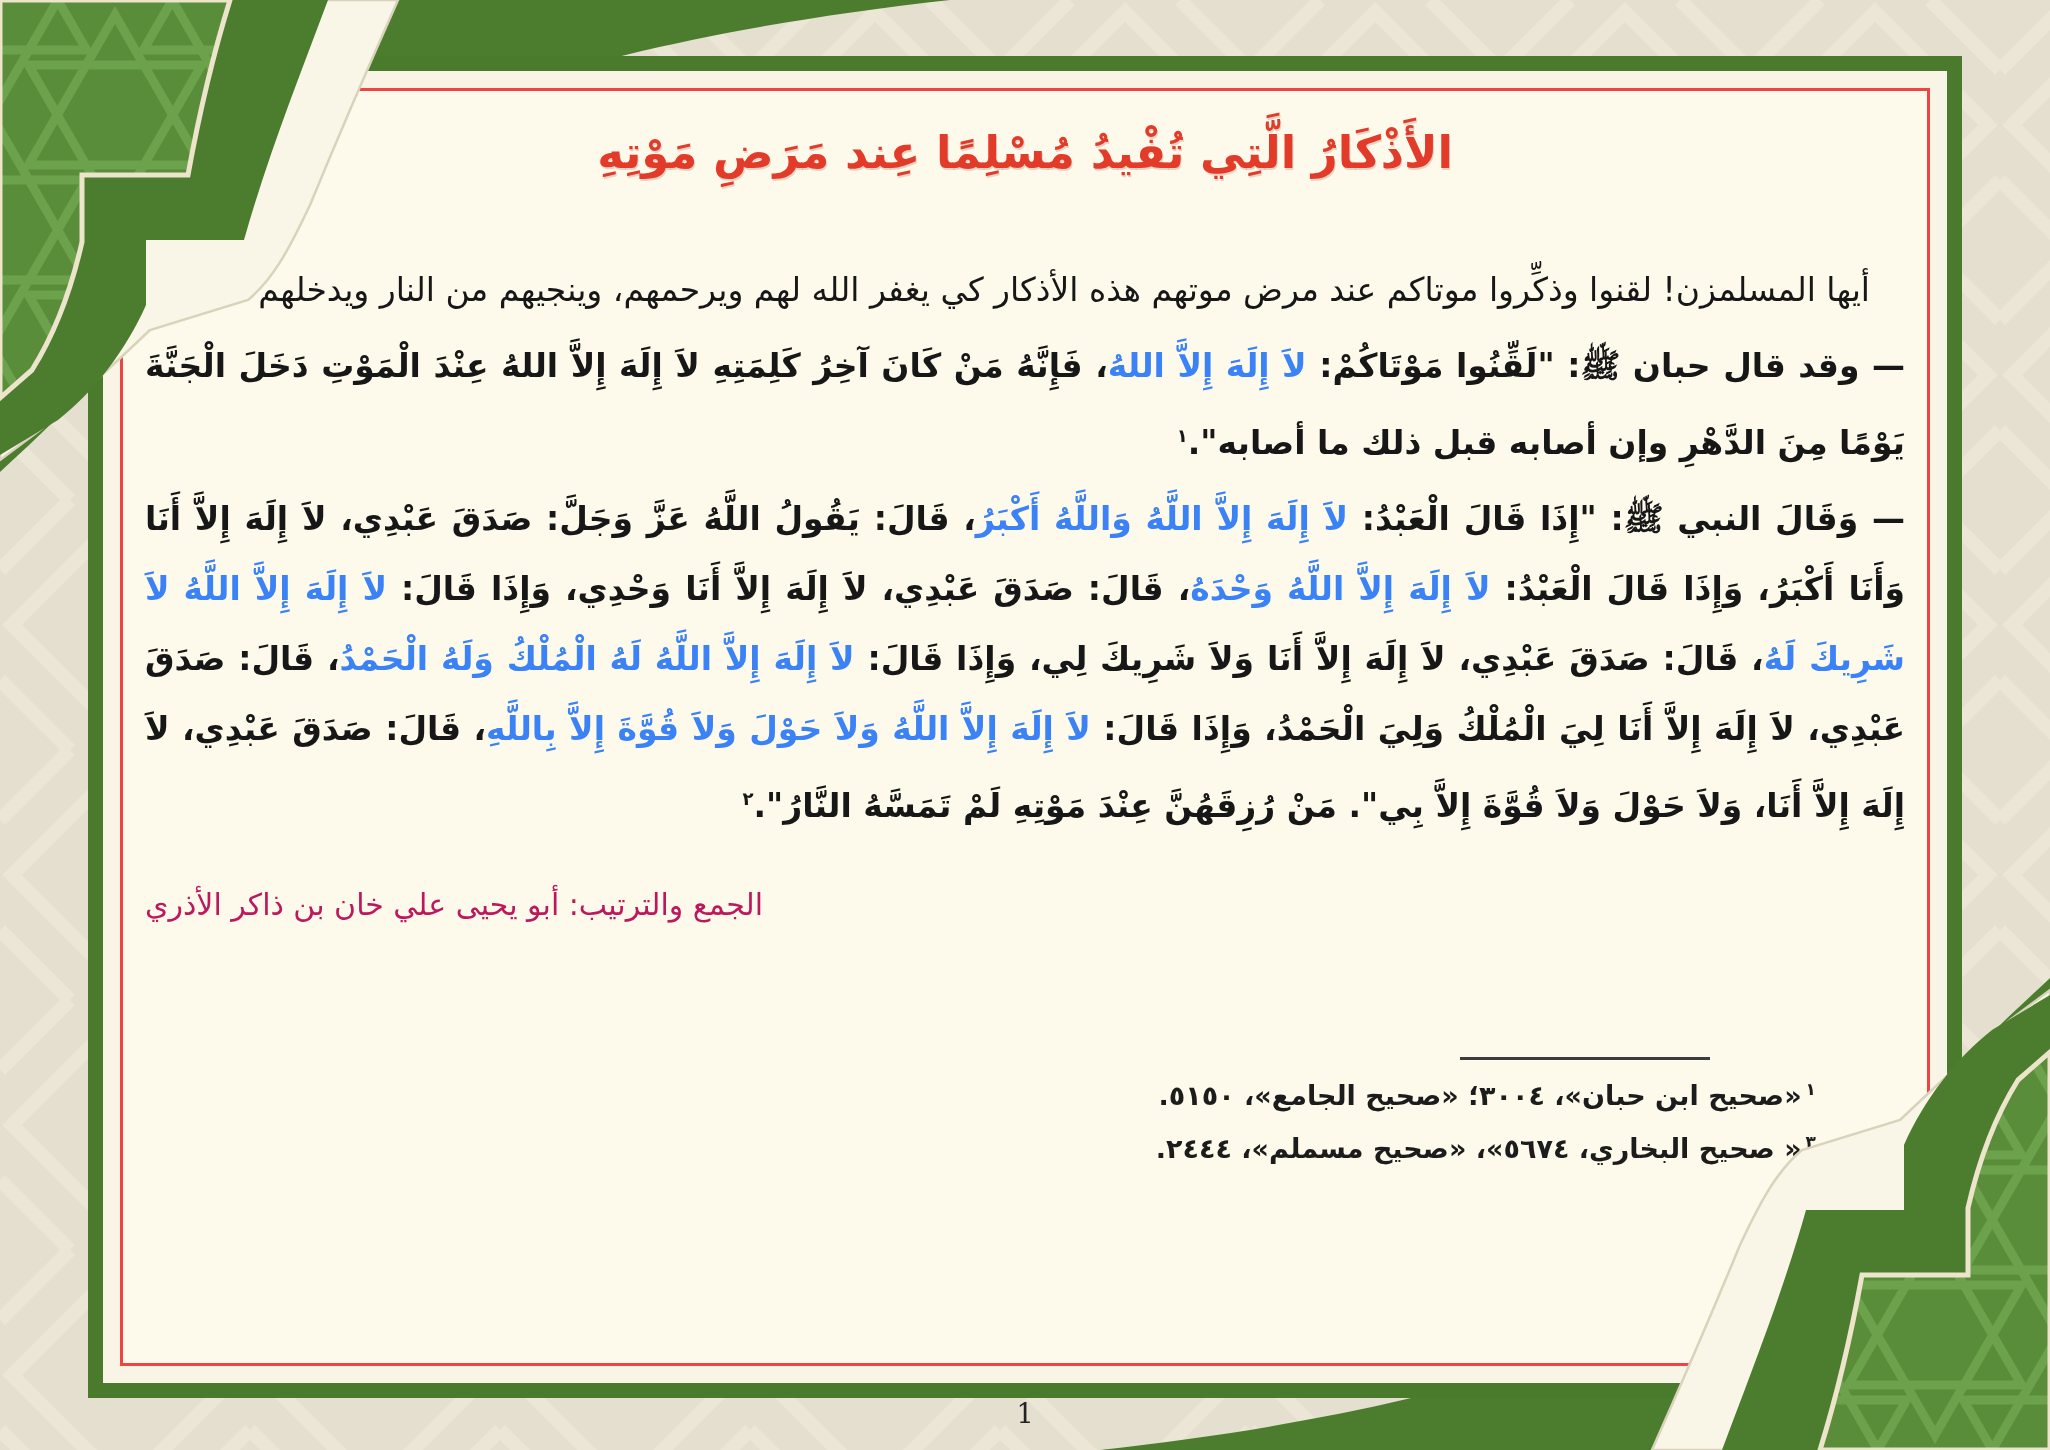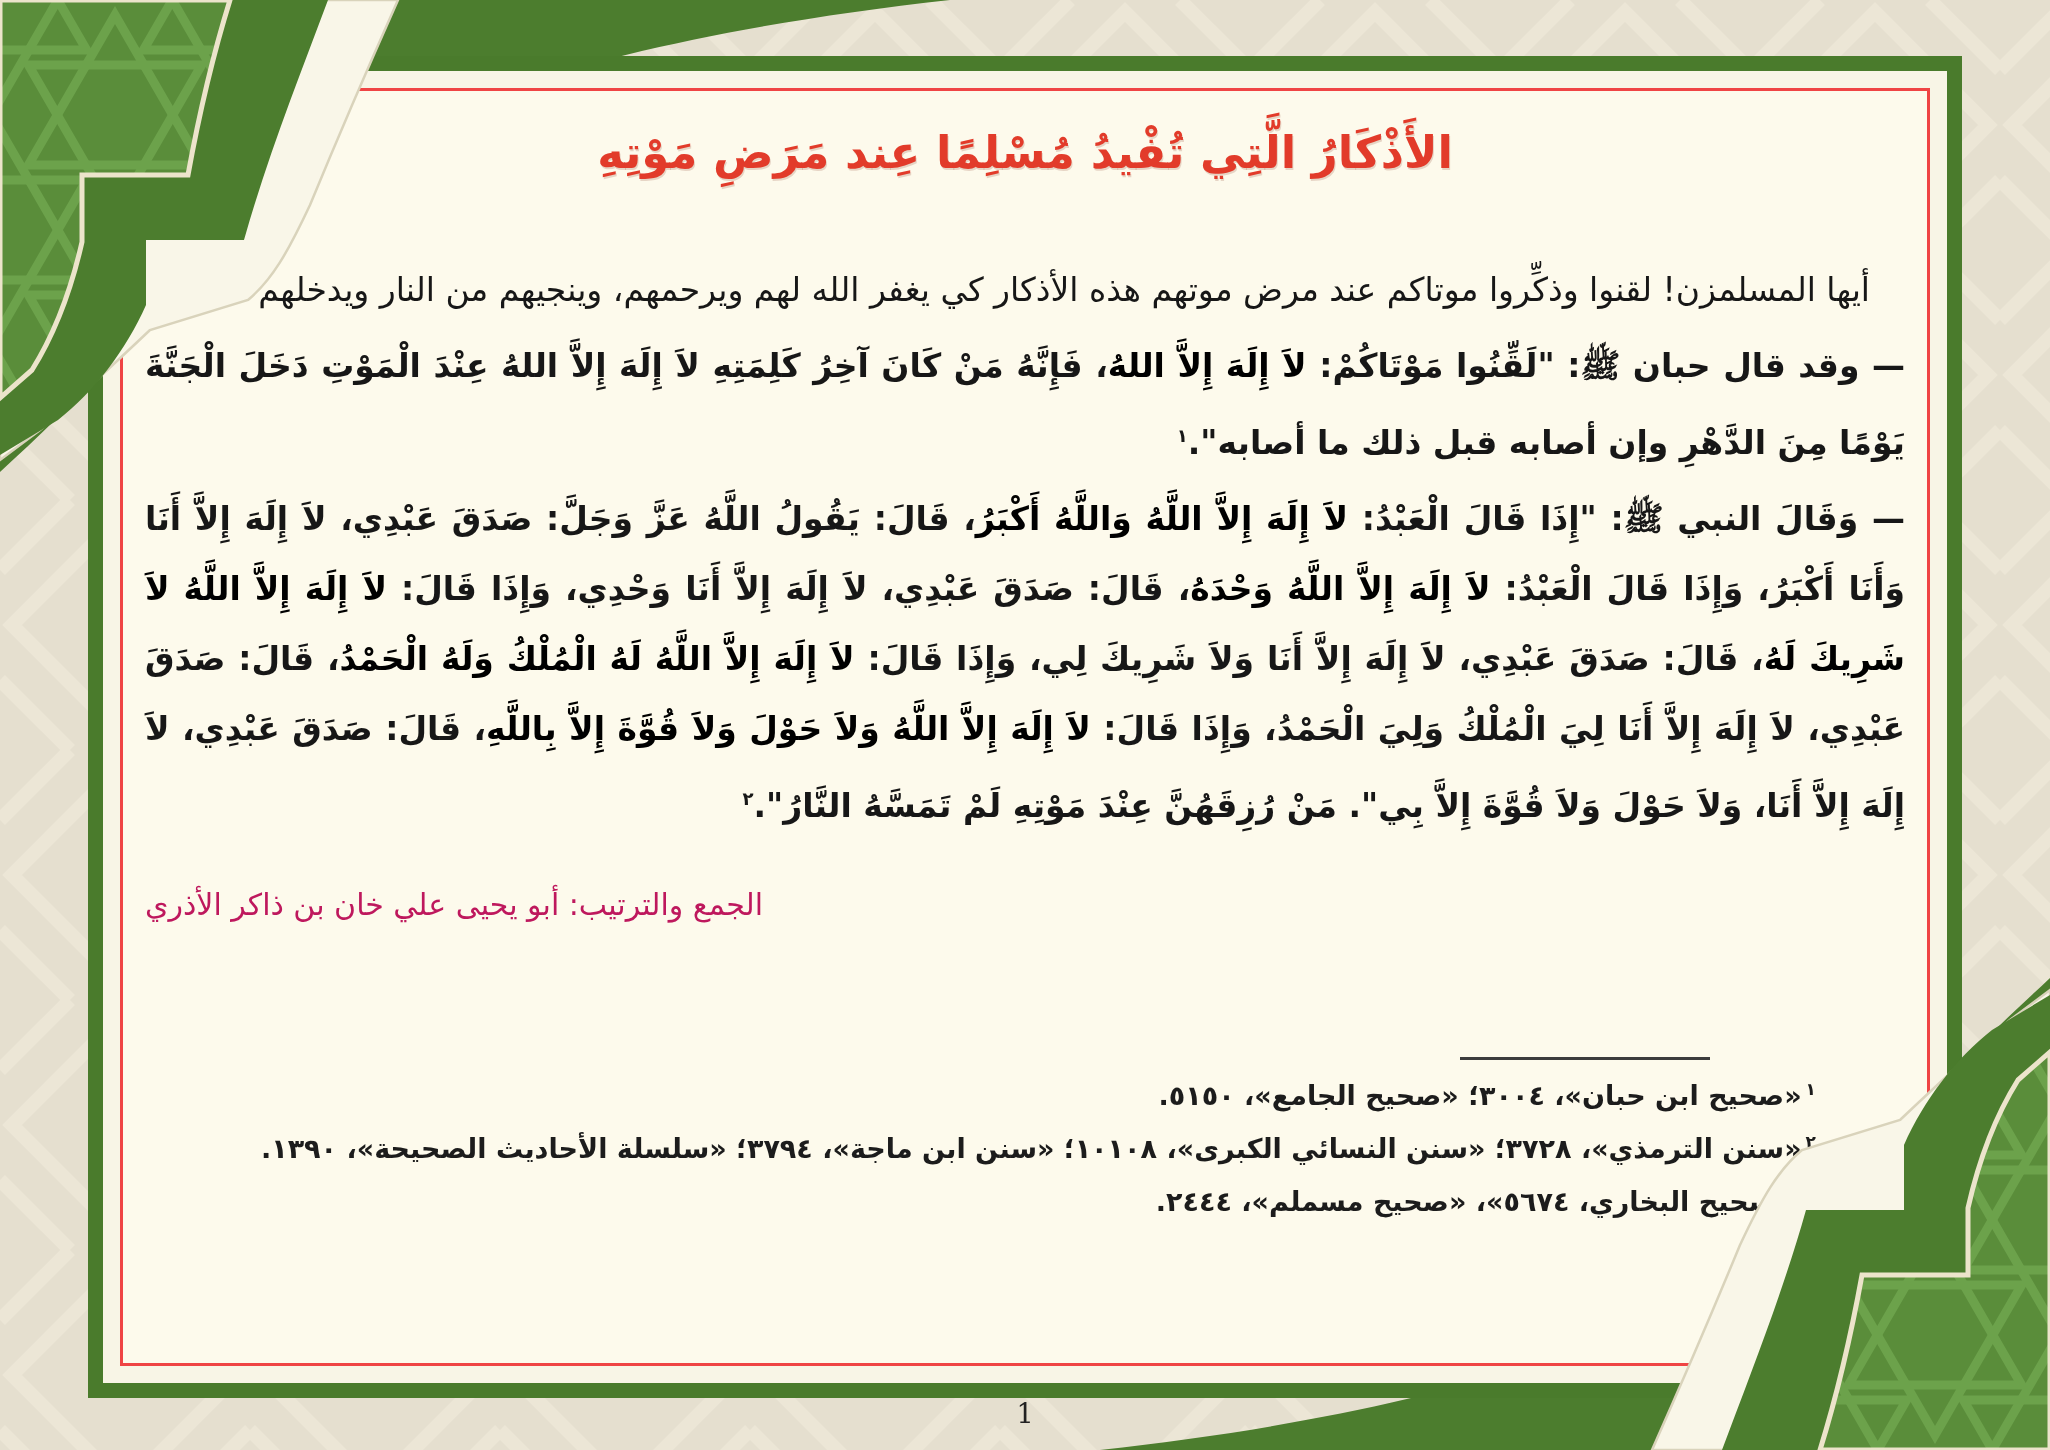--- a/index.html
+++ b/index.html
@@ -29,21 +29,21 @@
     text-shadow:1px 2px 0 rgba(130,45,20,0.18);
   }
   .para{
     font-size:33px;line-height:70px;color:#171717;
     text-align:justify;margin:0;
   }
   .intro{margin-top:72px;font-weight:400;text-indent:35px;}
   .hadith{font-weight:700;margin-top:6px;}
   .p4{margin-top:18px;}
   .seg-b{color:#171717;}
-  .seg-r{color:#000000;}
+  .seg-r{color:#3b82f6;}
   .seg-sup{font-size:0.55em;vertical-align:super;color:#171717;}
   .compiler{
     margin-top:34px;font-size:30px;line-height:60px;color:#be185d;
     text-align:left;font-weight:400;
   }
   .fn-sep{
     width:250px;height:3px;background:#3c3c3c;
     margin:122px 195px 6px auto;
   }
   .footnotes{text-align:right;}
@@ -128,23 +128,20 @@
 
     <p class="compiler">الجمع والترتيب: أبو يحيى علي خان بن ذاكر الأذري</p>
 
     <div class="fn-sep"></div>
 
     <div class="footnotes">
       <div class="fn">
         <span class="fn-marker">١</span><span>«صحيح ابن حبان»، ٣٠٠٤؛ «صحيح الجامع»، ٥١٥٠.</span>
       </div>
       <div class="fn">
-        <span class="fn-marker">٢</span><span>«سنن الترمذي»، ٣٧٢٨؛ «سنن النسائي الكبرى»، ١٠١٠٨؛ «سنن ابن ماجة»، ٣٧٩٤؛ «سلسلة الأحاديث الصحيحة»، ١٣٩٠.</span>
-      </div>
-      <div class="fn">
         <span class="fn-marker">٣</span><span>« صحيح البخاري، ٥٦٧٤»، «صحيح مسملم»، ٢٤٤٤.</span>
       </div>
     </div>
 
   </div>
 </div>
 
 <svg id="ornament-svg" class="layer" width="2050" height="1450" viewBox="0 0 2050 1450">
   <use href="#orn"></use>
   <use href="#orn" transform="translate(2050,1450) scale(-1,-1)"></use>

